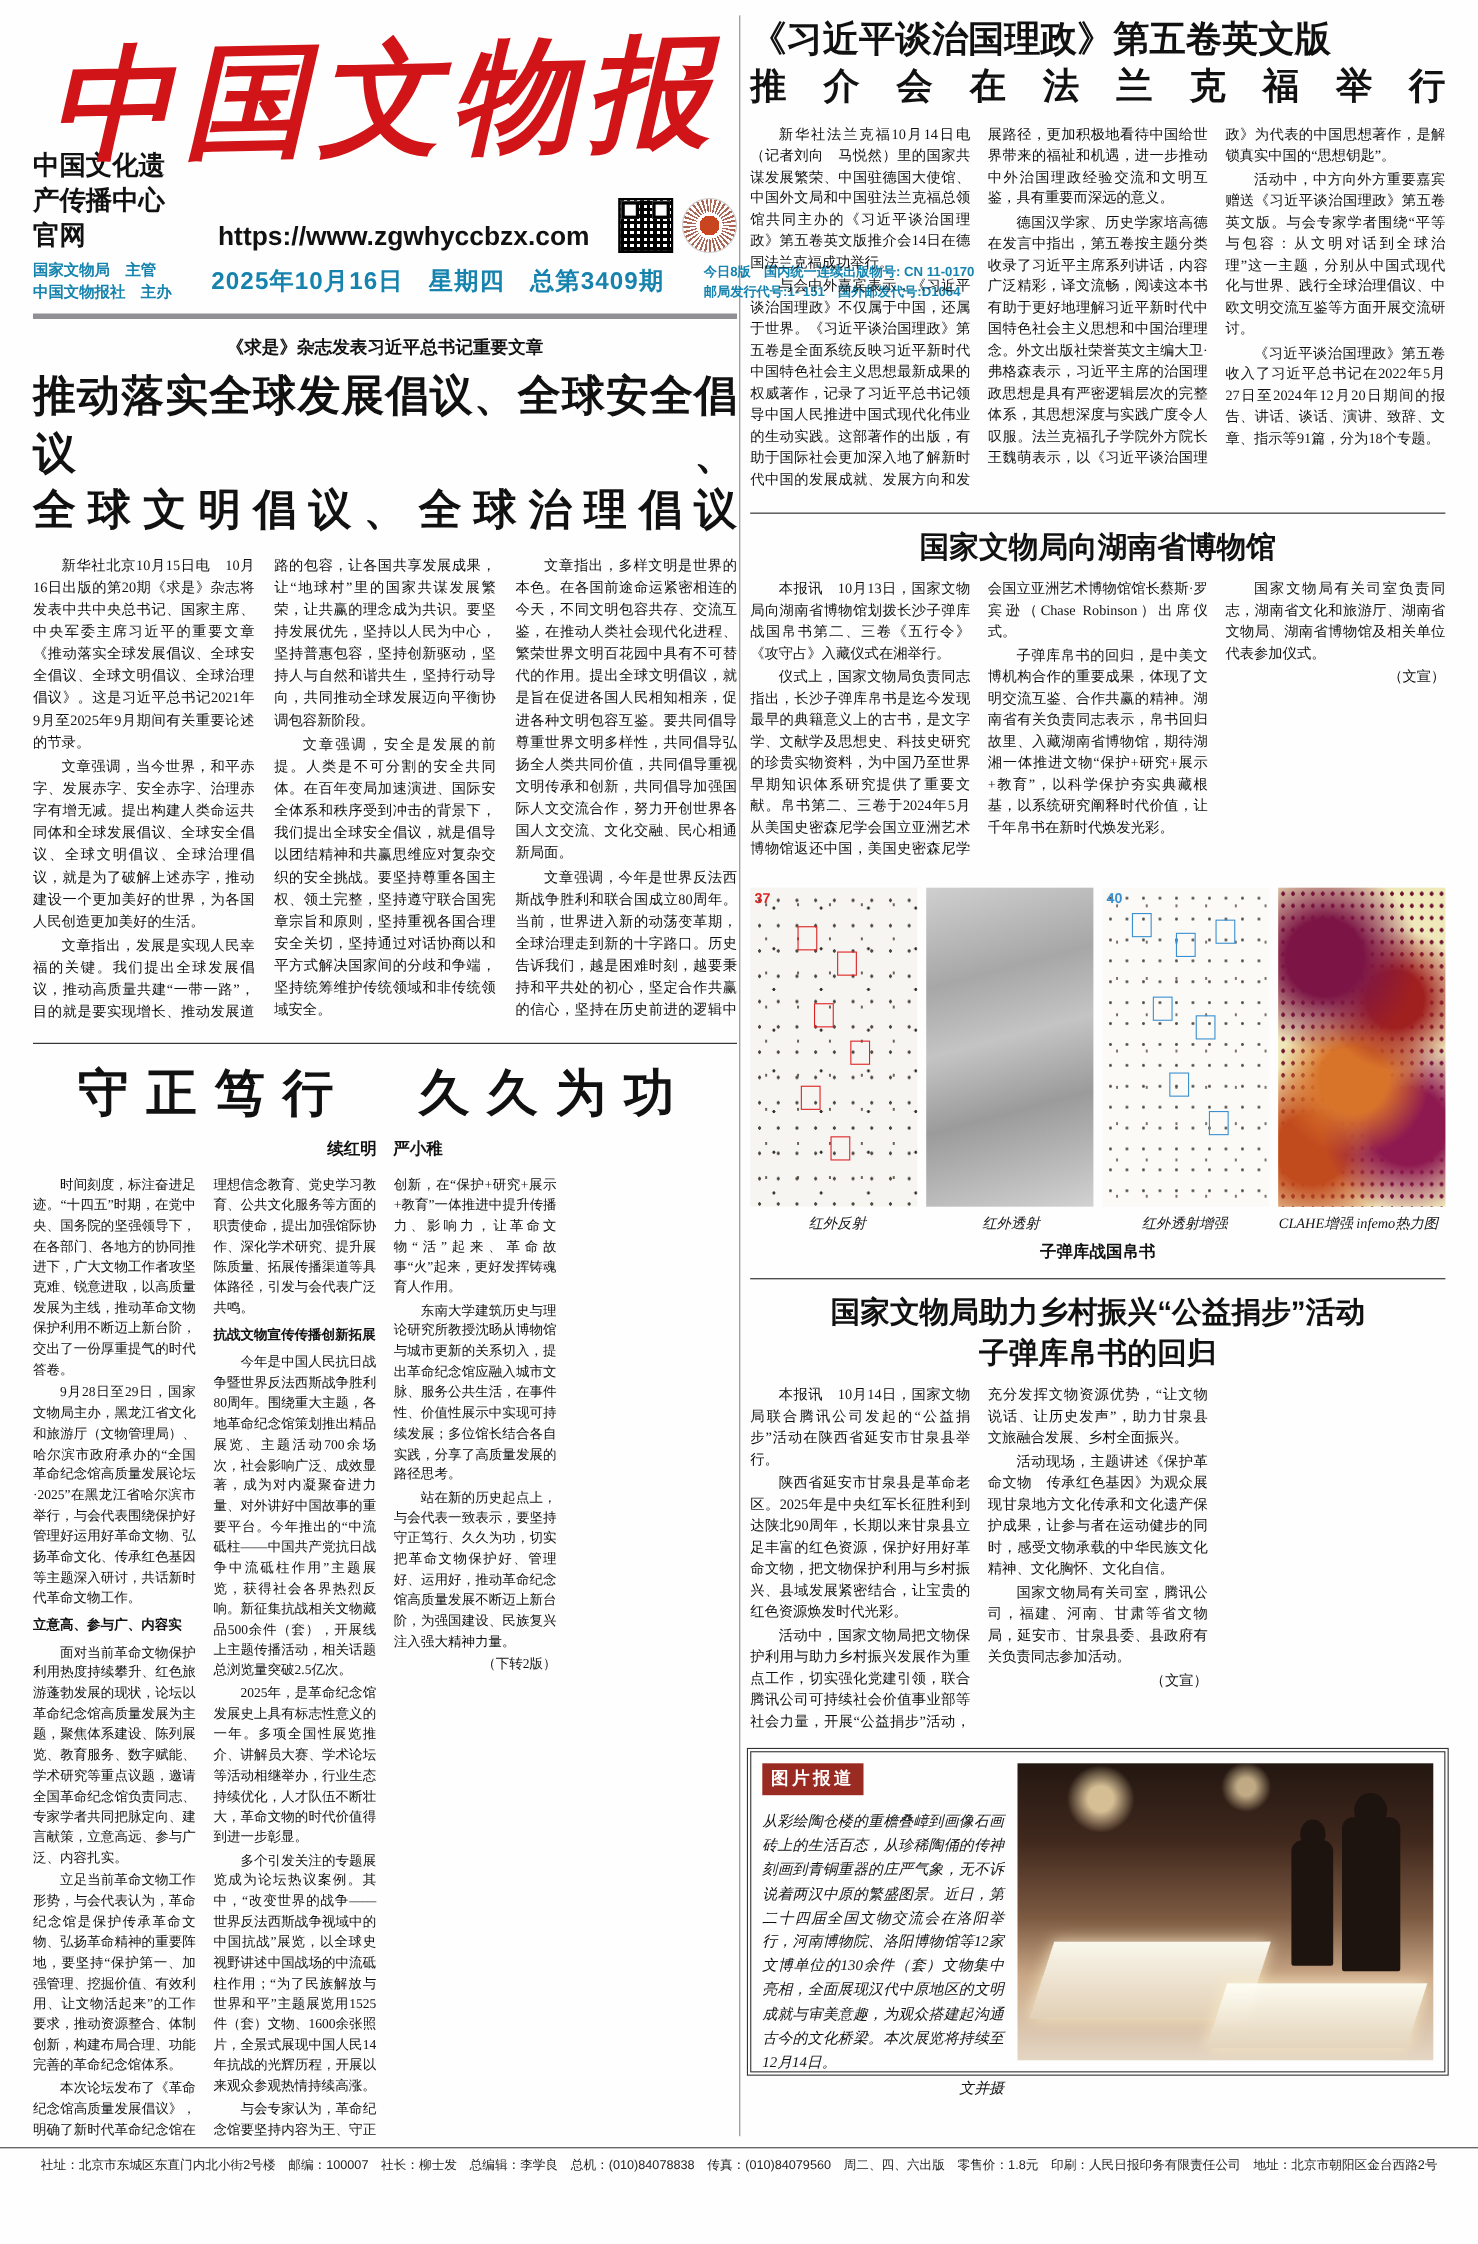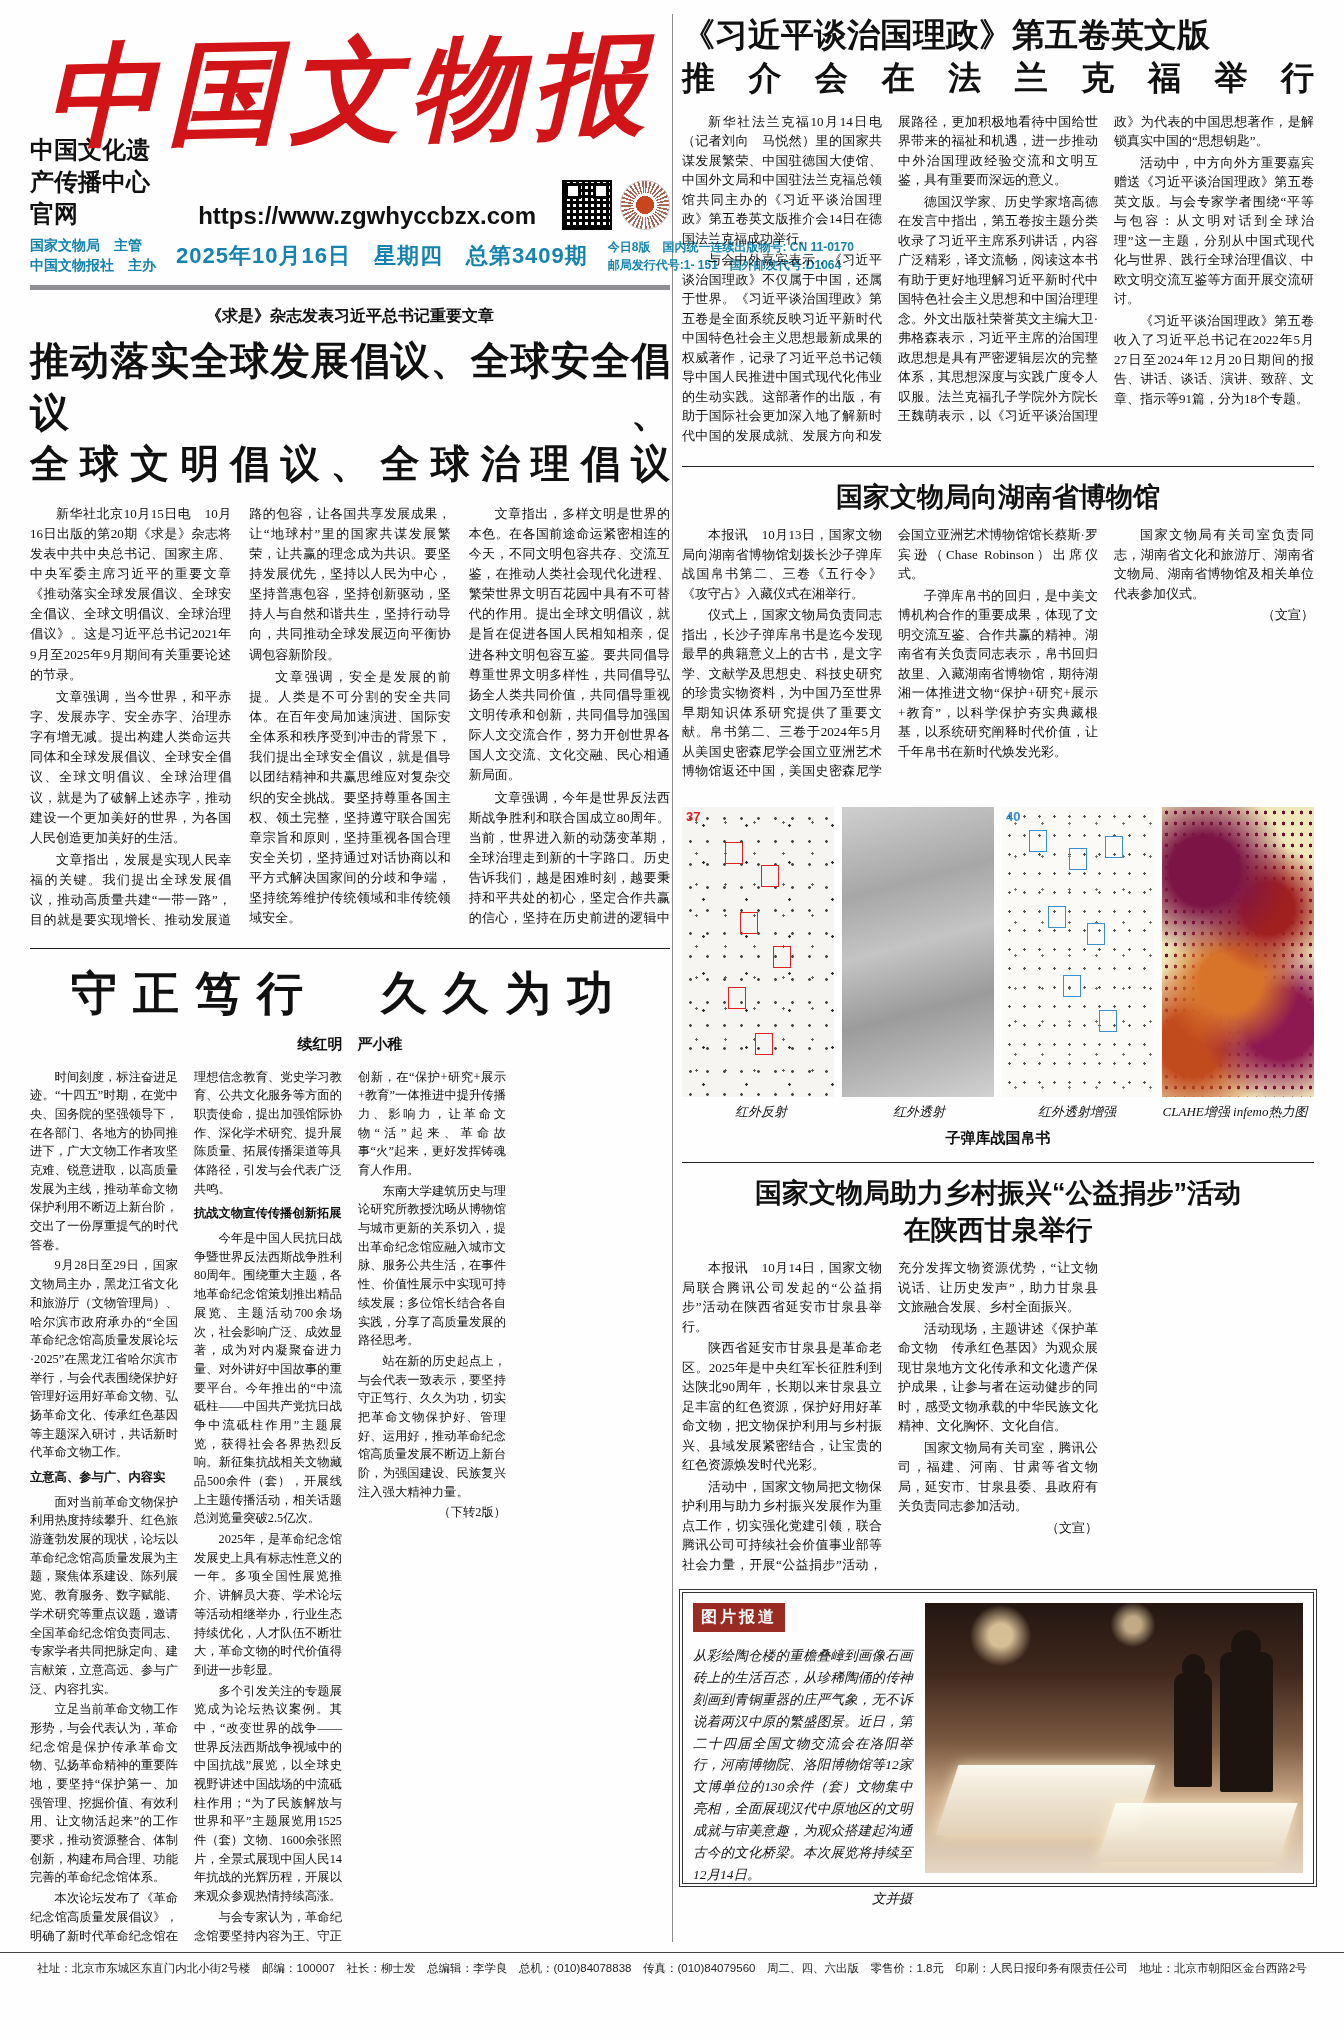--- a/index.html
+++ b/index.html
@@ -20,21 +20,21 @@
   .qr{width:46px;height:46px;background:
       repeating-linear-gradient(0deg,#000 0 3px,transparent 3px 6px),
       repeating-linear-gradient(90deg,#000 0 3px,#fff 3px 6px);
       border:2px solid #000;position:relative;}
   .qr:before,.qr:after{content:"";position:absolute;width:10px;height:10px;border:3px solid #000;background:#fff;}
   .qr:before{left:1px;top:1px;} .qr:after{right:1px;top:1px;}
   .qr-round{width:48px;height:48px;border-radius:50%;
     background:radial-gradient(circle at 50% 50%, #c8451f 0 9px, #fff 9px 12px, transparent 12px),
       repeating-conic-gradient(#a65 0 5deg,#fff 5deg 11deg);
     border:1px solid #ccc;}
-  .info-row{display:flex;align-items:center;gap:20px;margin-top:6px;color:#1583ad;
+  .info-row{display:flex;align-items:center;gap:36px;margin-top:6px;color:#1583ad;
     font-family:"Liberation Sans",sans-serif;}
   .pub-block{font-size:14px;font-weight:bold;line-height:1.4;white-space:nowrap;}
   .date-line{font-size:22px;font-weight:bold;white-space:nowrap;letter-spacing:1px;}
   .issue-block{font-size:12px;font-weight:bold;line-height:1.5;white-space:nowrap;}
   .gray-rule{height:5px;background:#8f8f94;margin-top:10px;}
   
   p{margin:0 0 2px 0;text-indent:2em;text-align:justify;}
   .subhead{font-family:"Liberation Sans",sans-serif;font-weight:bold;text-indent:0;margin:6px 0;}
   .tright{text-align:right;text-indent:0;}
   .noindent{text-indent:0;}
@@ -237,21 +237,21 @@
       <span>红外透射</span>
       <span>红外透射增强</span>
       <span>CLAHE增强 infemo热力图</span>
     </div>
     <div class="group-cap">子弹库战国帛书</div>
 
     <div class="thin-rule"></div>
 
     <div class="m-headline">
       <div>国家文物局助力乡村振兴“公益捐步”活动</div>
-      <div>在陕西甘泉举行</div>
+      <div>子弹库帛书的回归</div>
     </div>
     <div class="m-body2">
         <p>本报讯　10月14日，国家文物局联合腾讯公司发起的“公益捐步”活动在陕西省延安市甘泉县举行。</p>
         <p>陕西省延安市甘泉县是革命老区。2025年是中央红军长征胜利到达陕北90周年，长期以来甘泉县立足丰富的红色资源，保护好用好革命文物，把文物保护利用与乡村振兴、县域发展紧密结合，让宝贵的红色资源焕发时代光彩。</p>
         <p>活动中，国家文物局把文物保护利用与助力乡村振兴发展作为重点工作，切实强化党建引领，联合腾讯公司可持续社会价值事业部等社会力量，开展“公益捐步”活动，充分发挥文物资源优势，“让文物说话、让历史发声”，助力甘泉县文旅融合发展、乡村全面振兴。</p>
         <p>活动现场，主题讲述《保护革命文物　传承红色基因》为观众展现甘泉地方文化传承和文化遗产保护成果，让参与者在运动健步的同时，感受文物承载的中华民族文化精神、文化胸怀、文化自信。</p>
         <p>国家文物局有关司室，腾讯公司，福建、河南、甘肃等省文物局，延安市、甘泉县委、县政府有关负责同志参加活动。</p>
         <p class="tright">（文宣）</p>
       </div>
 

